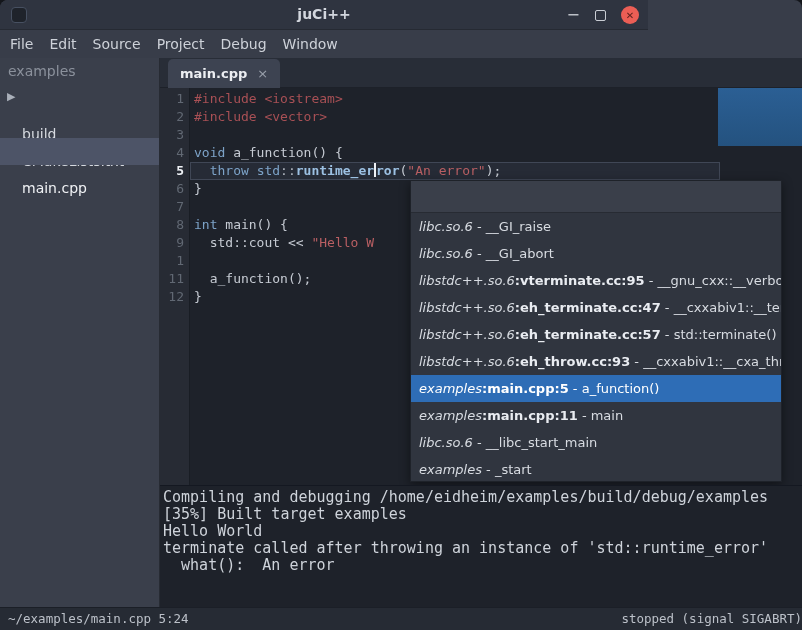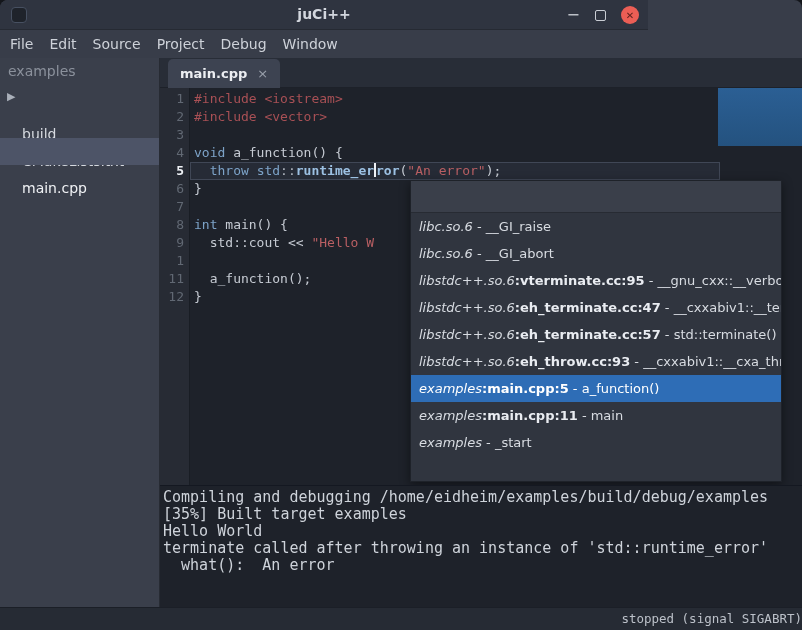--- a/index.html
+++ b/index.html
@@ -160,30 +160,32 @@
       <div class="popup">
         <div class="popup-search"></div>
         <div class="prow"><span class="plib">libc.so.6</span><span class="ploc"></span><span class="ptail"> - __GI_raise</span></div>
         <div class="prow"><span class="plib">libc.so.6</span><span class="ploc"></span><span class="ptail"> - __GI_abort</span></div>
         <div class="prow"><span class="plib">libstdc++.so.6</span><span class="ploc">:vterminate.cc:95</span><span class="ptail"> - __gnu_cxx::__verbos</span></div>
         <div class="prow"><span class="plib">libstdc++.so.6</span><span class="ploc">:eh_terminate.cc:47</span><span class="ptail"> - __cxxabiv1::__term</span></div>
         <div class="prow"><span class="plib">libstdc++.so.6</span><span class="ploc">:eh_terminate.cc:57</span><span class="ptail"> - std::terminate()</span></div>
         <div class="prow"><span class="plib">libstdc++.so.6</span><span class="ploc">:eh_throw.cc:93</span><span class="ptail"> - __cxxabiv1::__cxa_thro</span></div>
         <div class="prow selected"><span class="plib">examples</span><span class="ploc">:main.cpp:5</span><span class="ptail"> - a_function()</span></div>
         <div class="prow"><span class="plib">examples</span><span class="ploc">:main.cpp:11</span><span class="ptail"> - main</span></div>
+        <div class="prow"><span class="plib">libc.so.6</span><span class="ploc"></span><span class="ptail"> - __libc_start_main</span></div>
         <div class="prow"><span class="plib">examples</span><span class="ploc"></span><span class="ptail"> - _start</span></div>
       </div>
     </div>
 
     <div class="terminal">
       <div class="tline">Compiling and debugging /home/eidheim/examples/build/debug/examples</div>
       <div class="tline">[35%] Built target examples</div>
       <div class="tline">Hello World</div>
       <div class="tline">terminate called after throwing an instance of 'std::runtime_error'</div>
       <div class="tline">  what():  An error</div>
     </div>
   </div>
 
   <div class="statusbar">
     <span class="status-center">stopped (signal SIGABRT)</span>
+    <span class="status-left">~/examples/main.cpp 5:24</span>
   </div>
 
 </div>
 
 </body></html>

